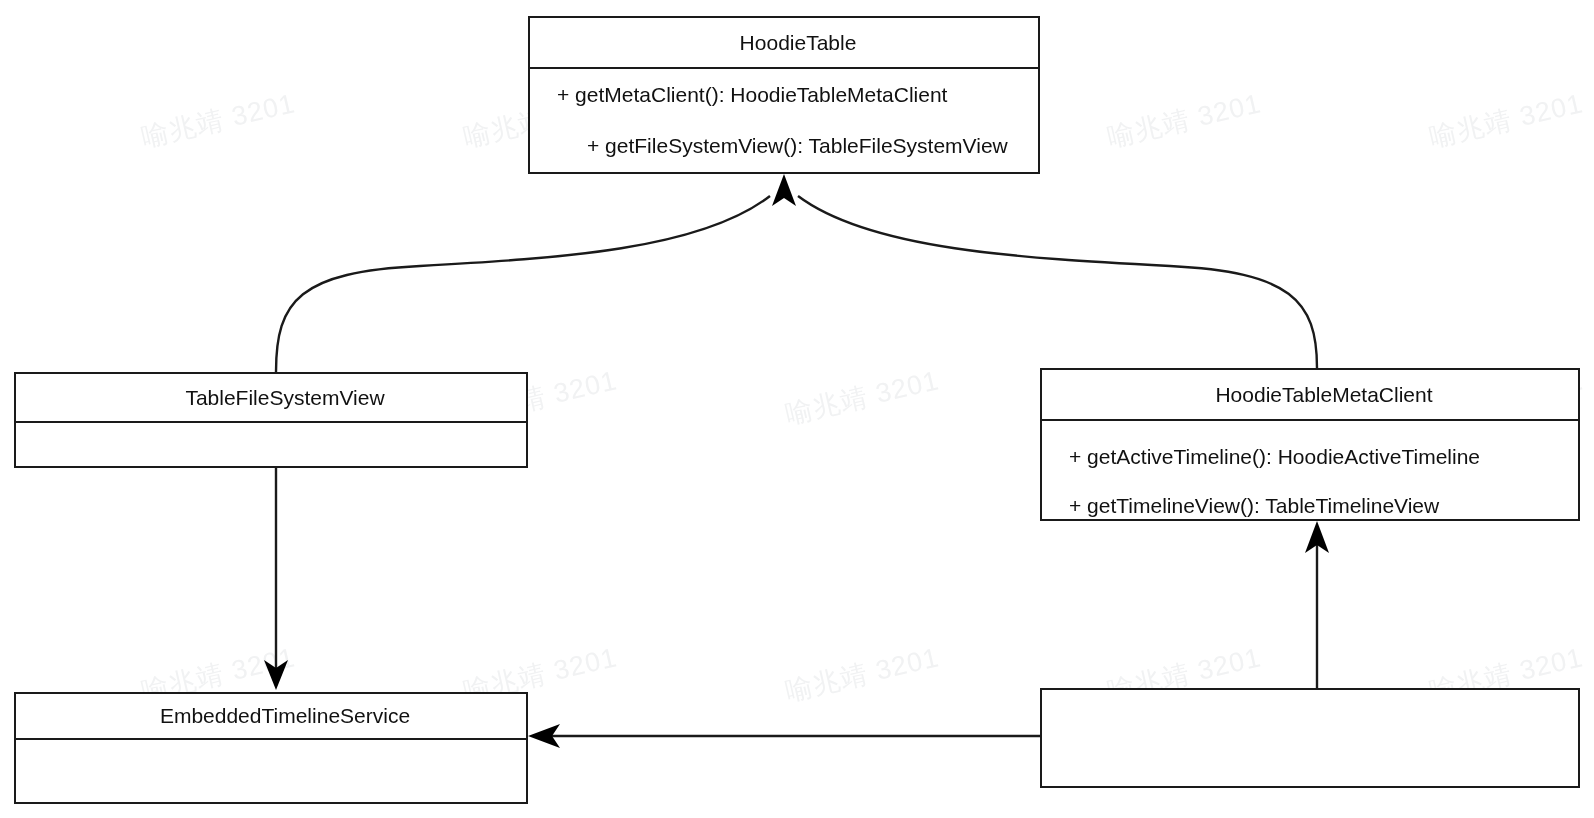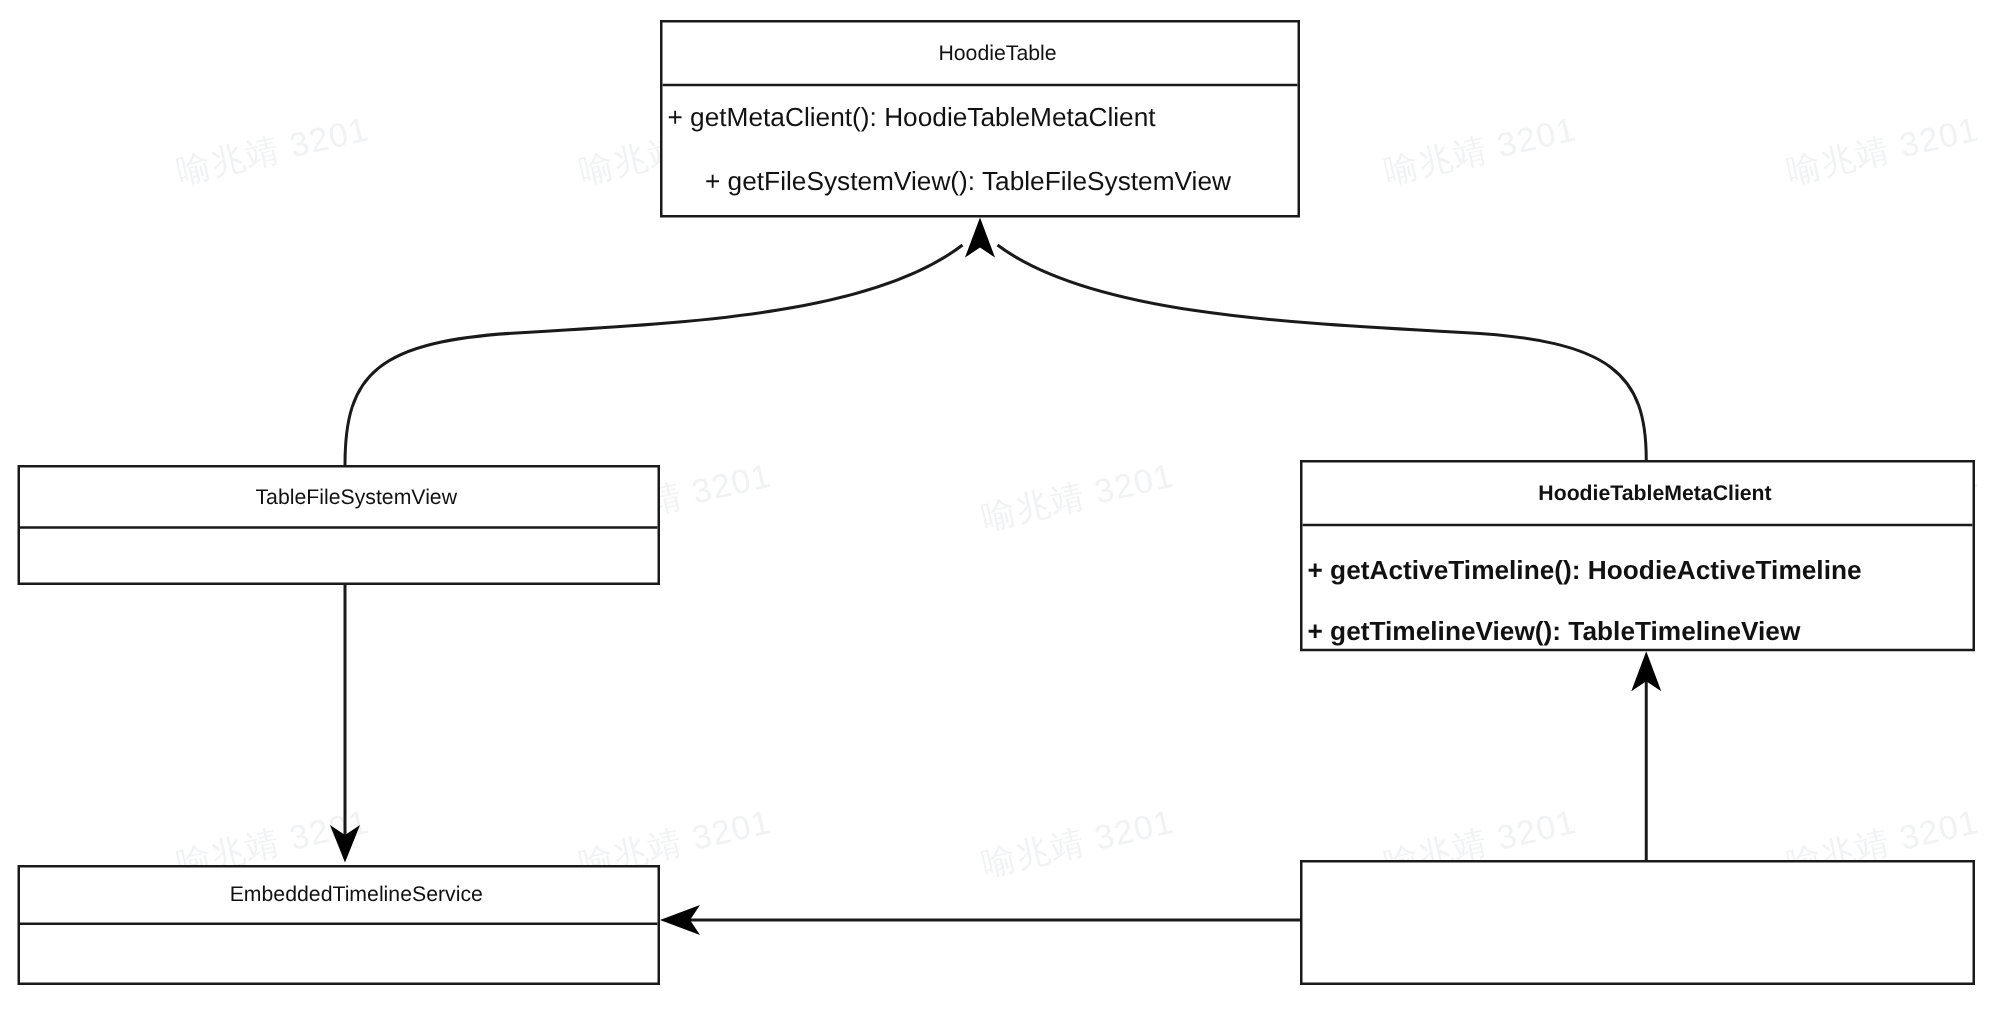--- a/index.html
+++ b/index.html
@@ -54,35 +54,35 @@
     background: #ffffff;
     border: 2px solid #1a1a1a;
     z-index: 3;
   }
   .class-header {
     box-sizing: border-box;
     height: 100%;
     display: flex;
     align-items: center;
     justify-content: center;
-    font-size: 17px;
+    font-size: 21px;
     color: #111111;
     border-bottom: 2px solid #1a1a1a;
     padding-left: 28px;
   }
   .class-body {
     box-sizing: border-box;
     display: flex;
     flex-direction: column;
     justify-content: center;
   }
   .class-member {
     font-size: 21px;
     color: #111111;
-    padding-left: 4px;
+    padding-left: 27px;
     white-space: nowrap;
     display: flex;
     align-items: center;
   }
   .class-body.empty { }
 </style>
 </head>
 <body>
 
 <div id="stage">
@@ -134,30 +134,30 @@
           <div class="class-member" style="height: 51.5px;">+ getMetaClient(): HoodieTableMetaClient</div>
           <div class="class-member" style="height: 51.5px; margin-left: 30px;">+ getFileSystemView(): TableFileSystemView</div>
         </div>
       </div>
       <div class="class-box" style="left: 14px; top: 372px; width: 514px; height: 96px;">
         <div style="height: 49px;">
           <div class="class-header">TableFileSystemView</div>
         </div>
         <div class="class-body empty" style="height: 49px;"></div>
       </div>
-      <div class="class-box" style="left: 1040px; top: 368px; width: 540px; height: 153px; font-weight: bold;">
+      <div class="class-box" style="left: 1040px; top: 368px; width: 540px; height: 153px;">
         <div style="height: 51px;">
           <div class="class-header">HoodieTableMetaClient</div>
         </div>
         <div class="class-body" style="height: 120px;">
           <div class="class-member" style="height: 49px;">+ getActiveTimeline(): HoodieActiveTimeline</div>
           <div class="class-member" style="height: 49px; text-align: center;">+ getTimelineView(): TableTimelineView</div>
         </div>
       </div>
-      <div class="class-box" style="left: 14px; top: 692px; width: 514px; height: 96px;">
+      <div class="class-box" style="left: 14px; top: 692px; width: 514px; height: 112px;">
         <div style="height: 46px;">
           <div class="class-header">EmbeddedTimelineService</div>
         </div>
         <div class="class-body empty" style="height: 46px;"></div>
       </div>
       <div class="class-box" style="left: 1040px; top: 688px; width: 540px; height: 100px;">
         <div class="class-body empty" style="height: 48px;"></div>
       </div>
     </div>
 

